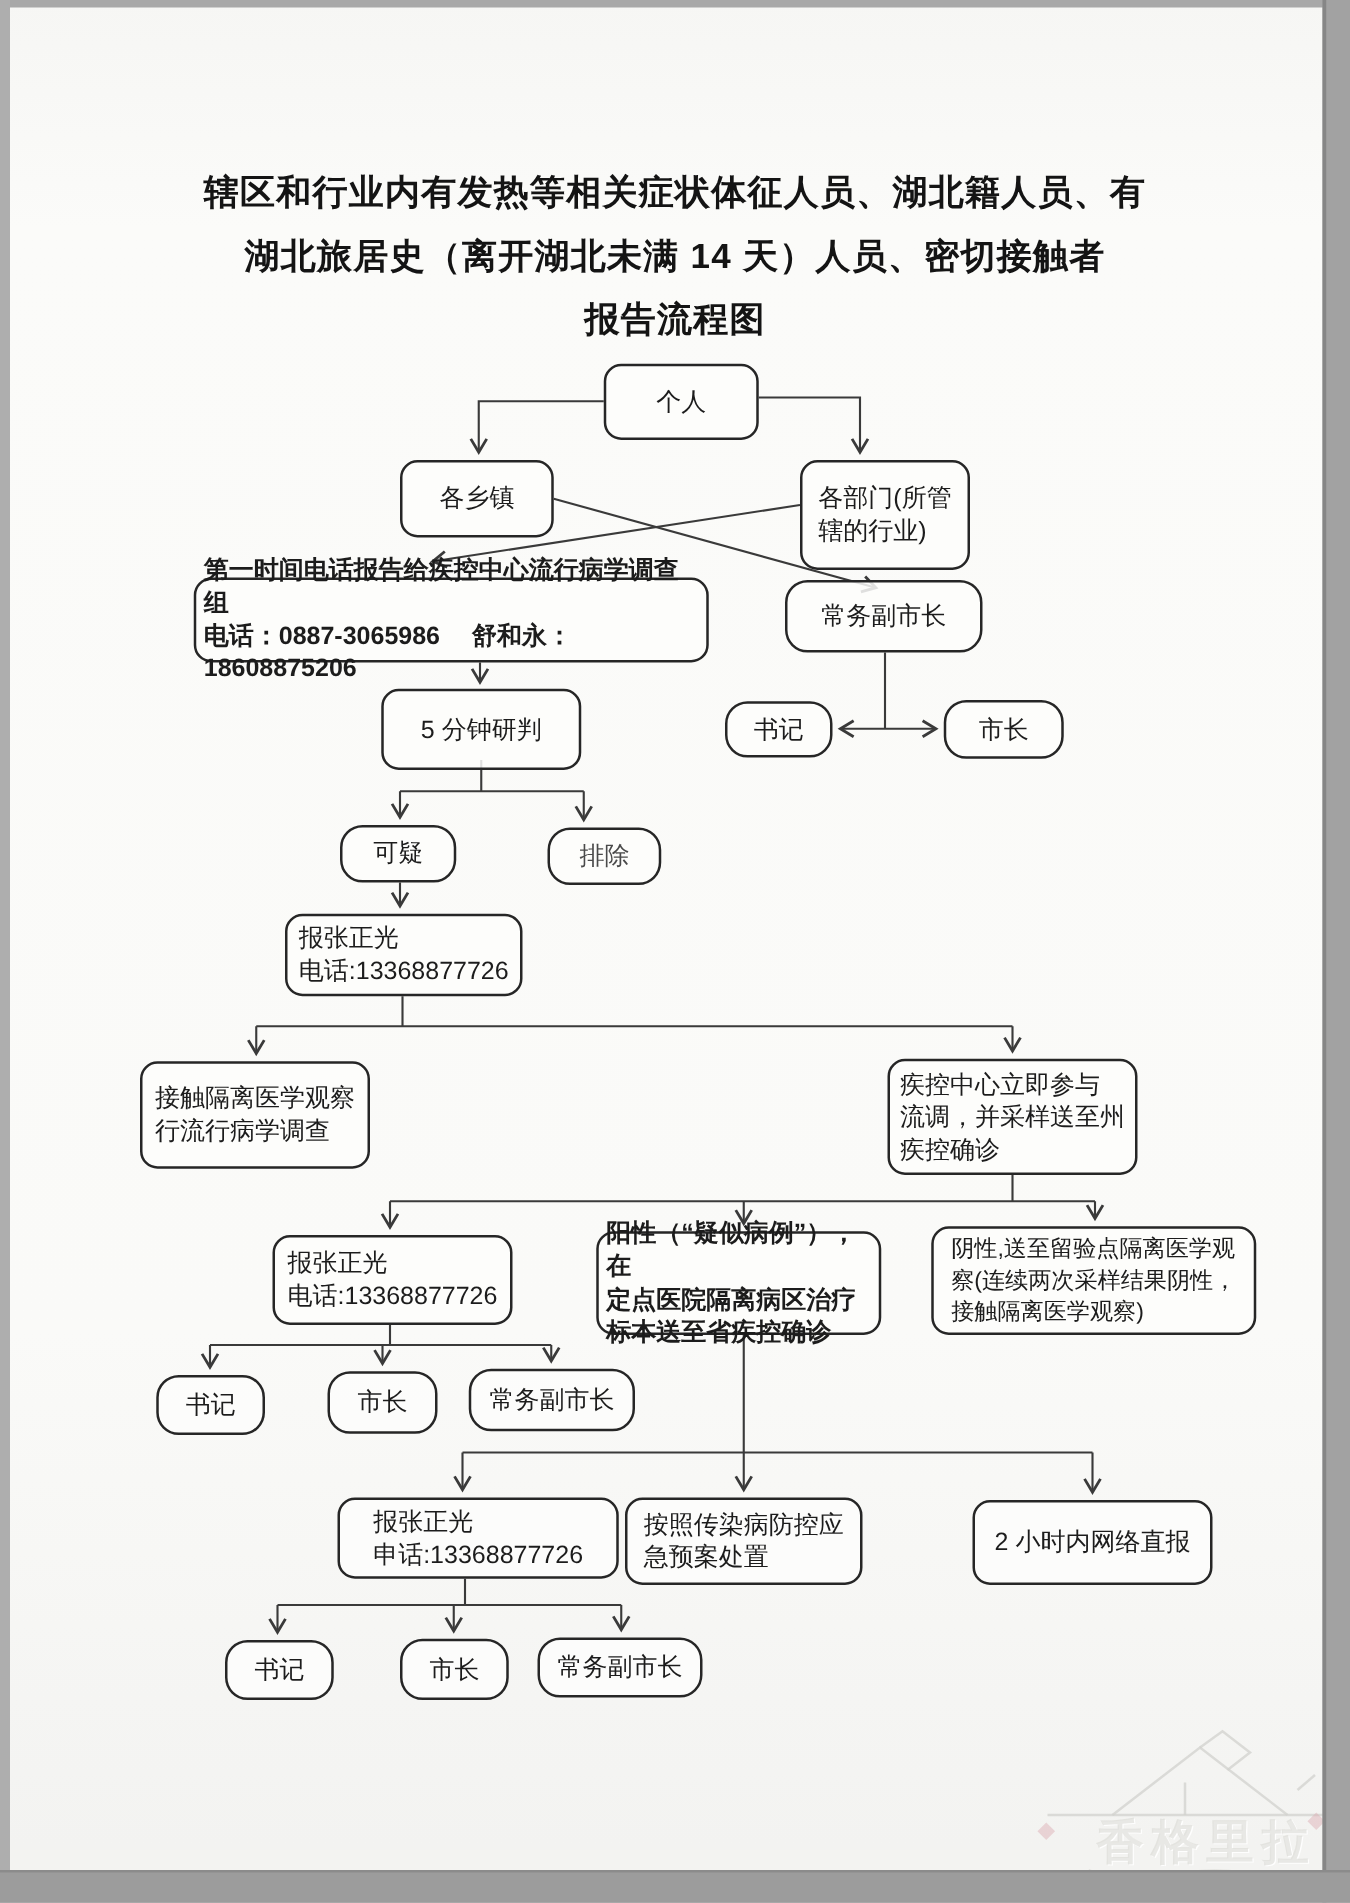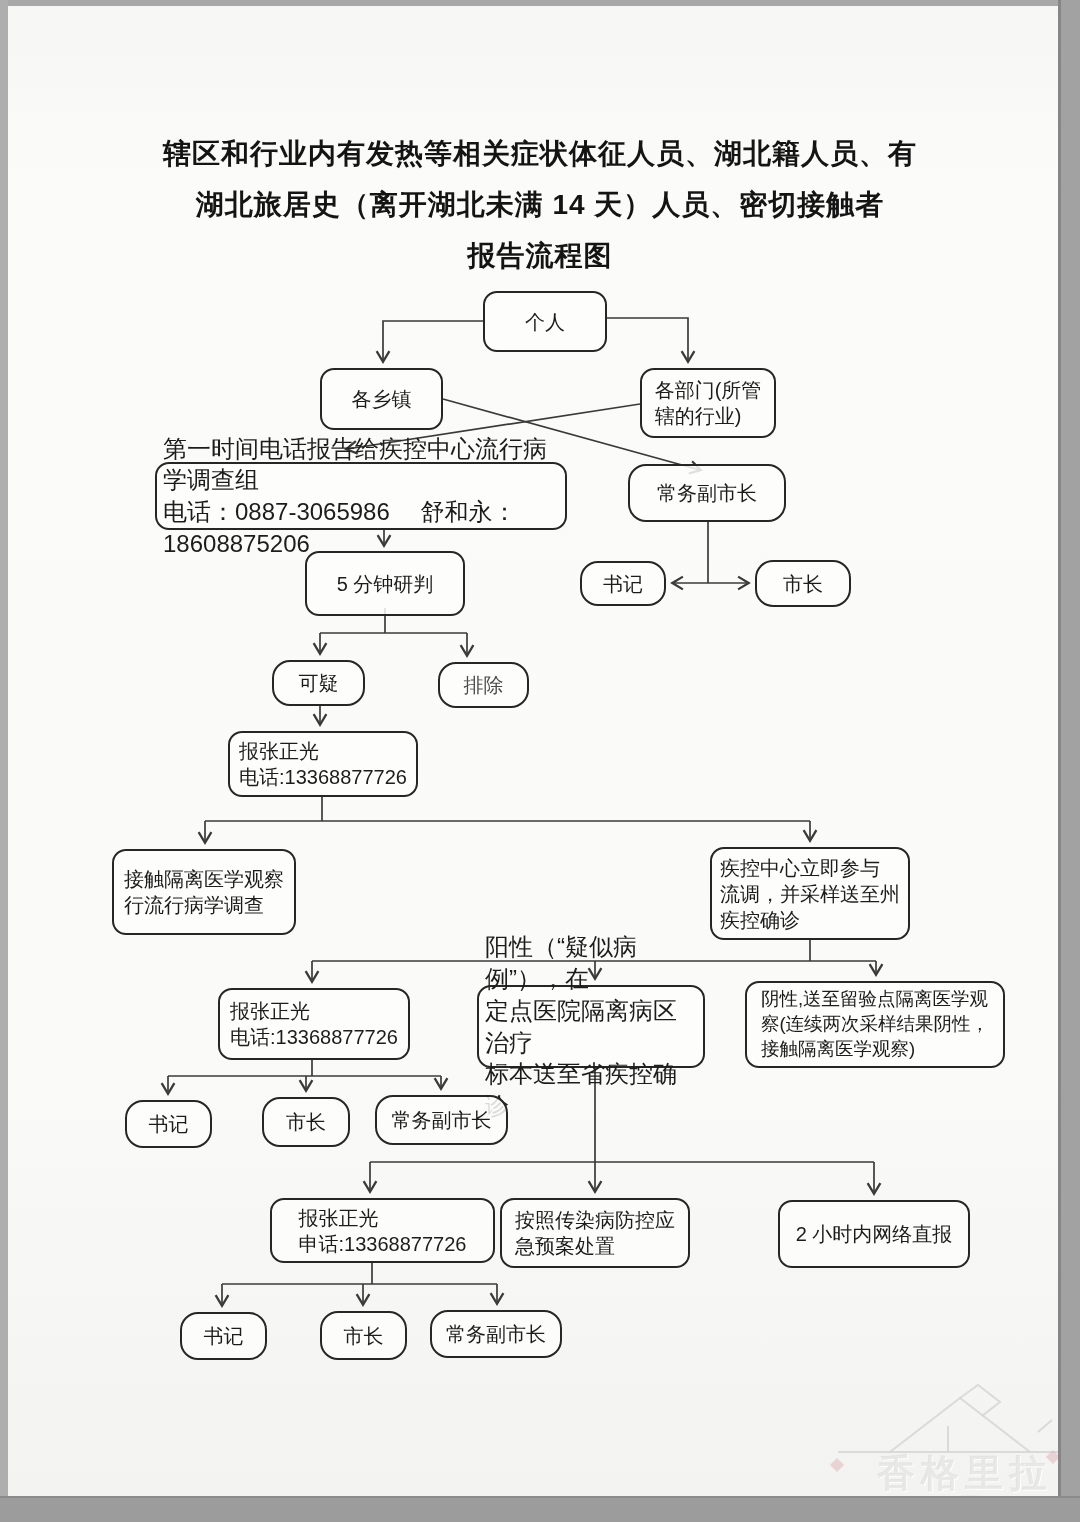--- a/index.html
+++ b/index.html
@@ -34,21 +34,21 @@
     display:flex;align-items:center;justify-content:center;
     box-sizing:border-box;
     color:#1c1c1c;
   }
   .node .node-label{
     white-space:pre-line;text-align:left;
     font-size:20px;line-height:1.3;
     padding:2px 6px;
   }
   .node.small-r{border-radius:18px;}
-  .node.fs19 .node-label{font-size:24px;line-height:1.32;}
+  .node.fs19 .node-label{font-size:20px;line-height:1.32;font-weight:bold;}
   .node.fs18 .node-label{font-size:18.5px;line-height:1.35;}
   svg.connectors{position:absolute;left:0;top:0;width:1080px;height:1522px;pointer-events:none;}
 
   
   .watermark{
     position:absolute;left:830px;top:1380px;width:240px;height:130px;
     color:#dededa;pointer-events:none;text-align:center;
   }
   .watermark .wm-text{
     position:absolute;left:30px;top:68px;width:210px;
@@ -130,21 +130,21 @@
       <path d="M497,1284 L497,1303" marker-end="url(#arrow)"></path>
     </g>
   </svg>
 
   <div class="node" style="left:483px;top:291px;width:124px;height:61px">
     <span class="node-label">个人</span>
   </div>
   <div class="node" style="left:320px;top:368px;width:123px;height:62px">
     <span class="node-label">各乡镇</span>
   </div>
-  <div class="node" style="left:640px;top:368px;width:136px;height:70px">
+  <div class="node" style="left:640px;top:368px;width:136px;height:88px">
     <span class="node-label">各部门(所管
 辖的行业)</span>
   </div>
   <div class="node fs19" style="left:155px;top:462px;width:412px;height:68px">
     <span class="node-label">第一时间电话报告给疾控中心流行病学调查组
 电话：0887-3065986　 舒和永：18608875206</span>
   </div>
   <div class="node small-r" style="left:628px;top:464px;width:158px;height:58px">
     <span class="node-label">常务副市长</span>
   </div>

